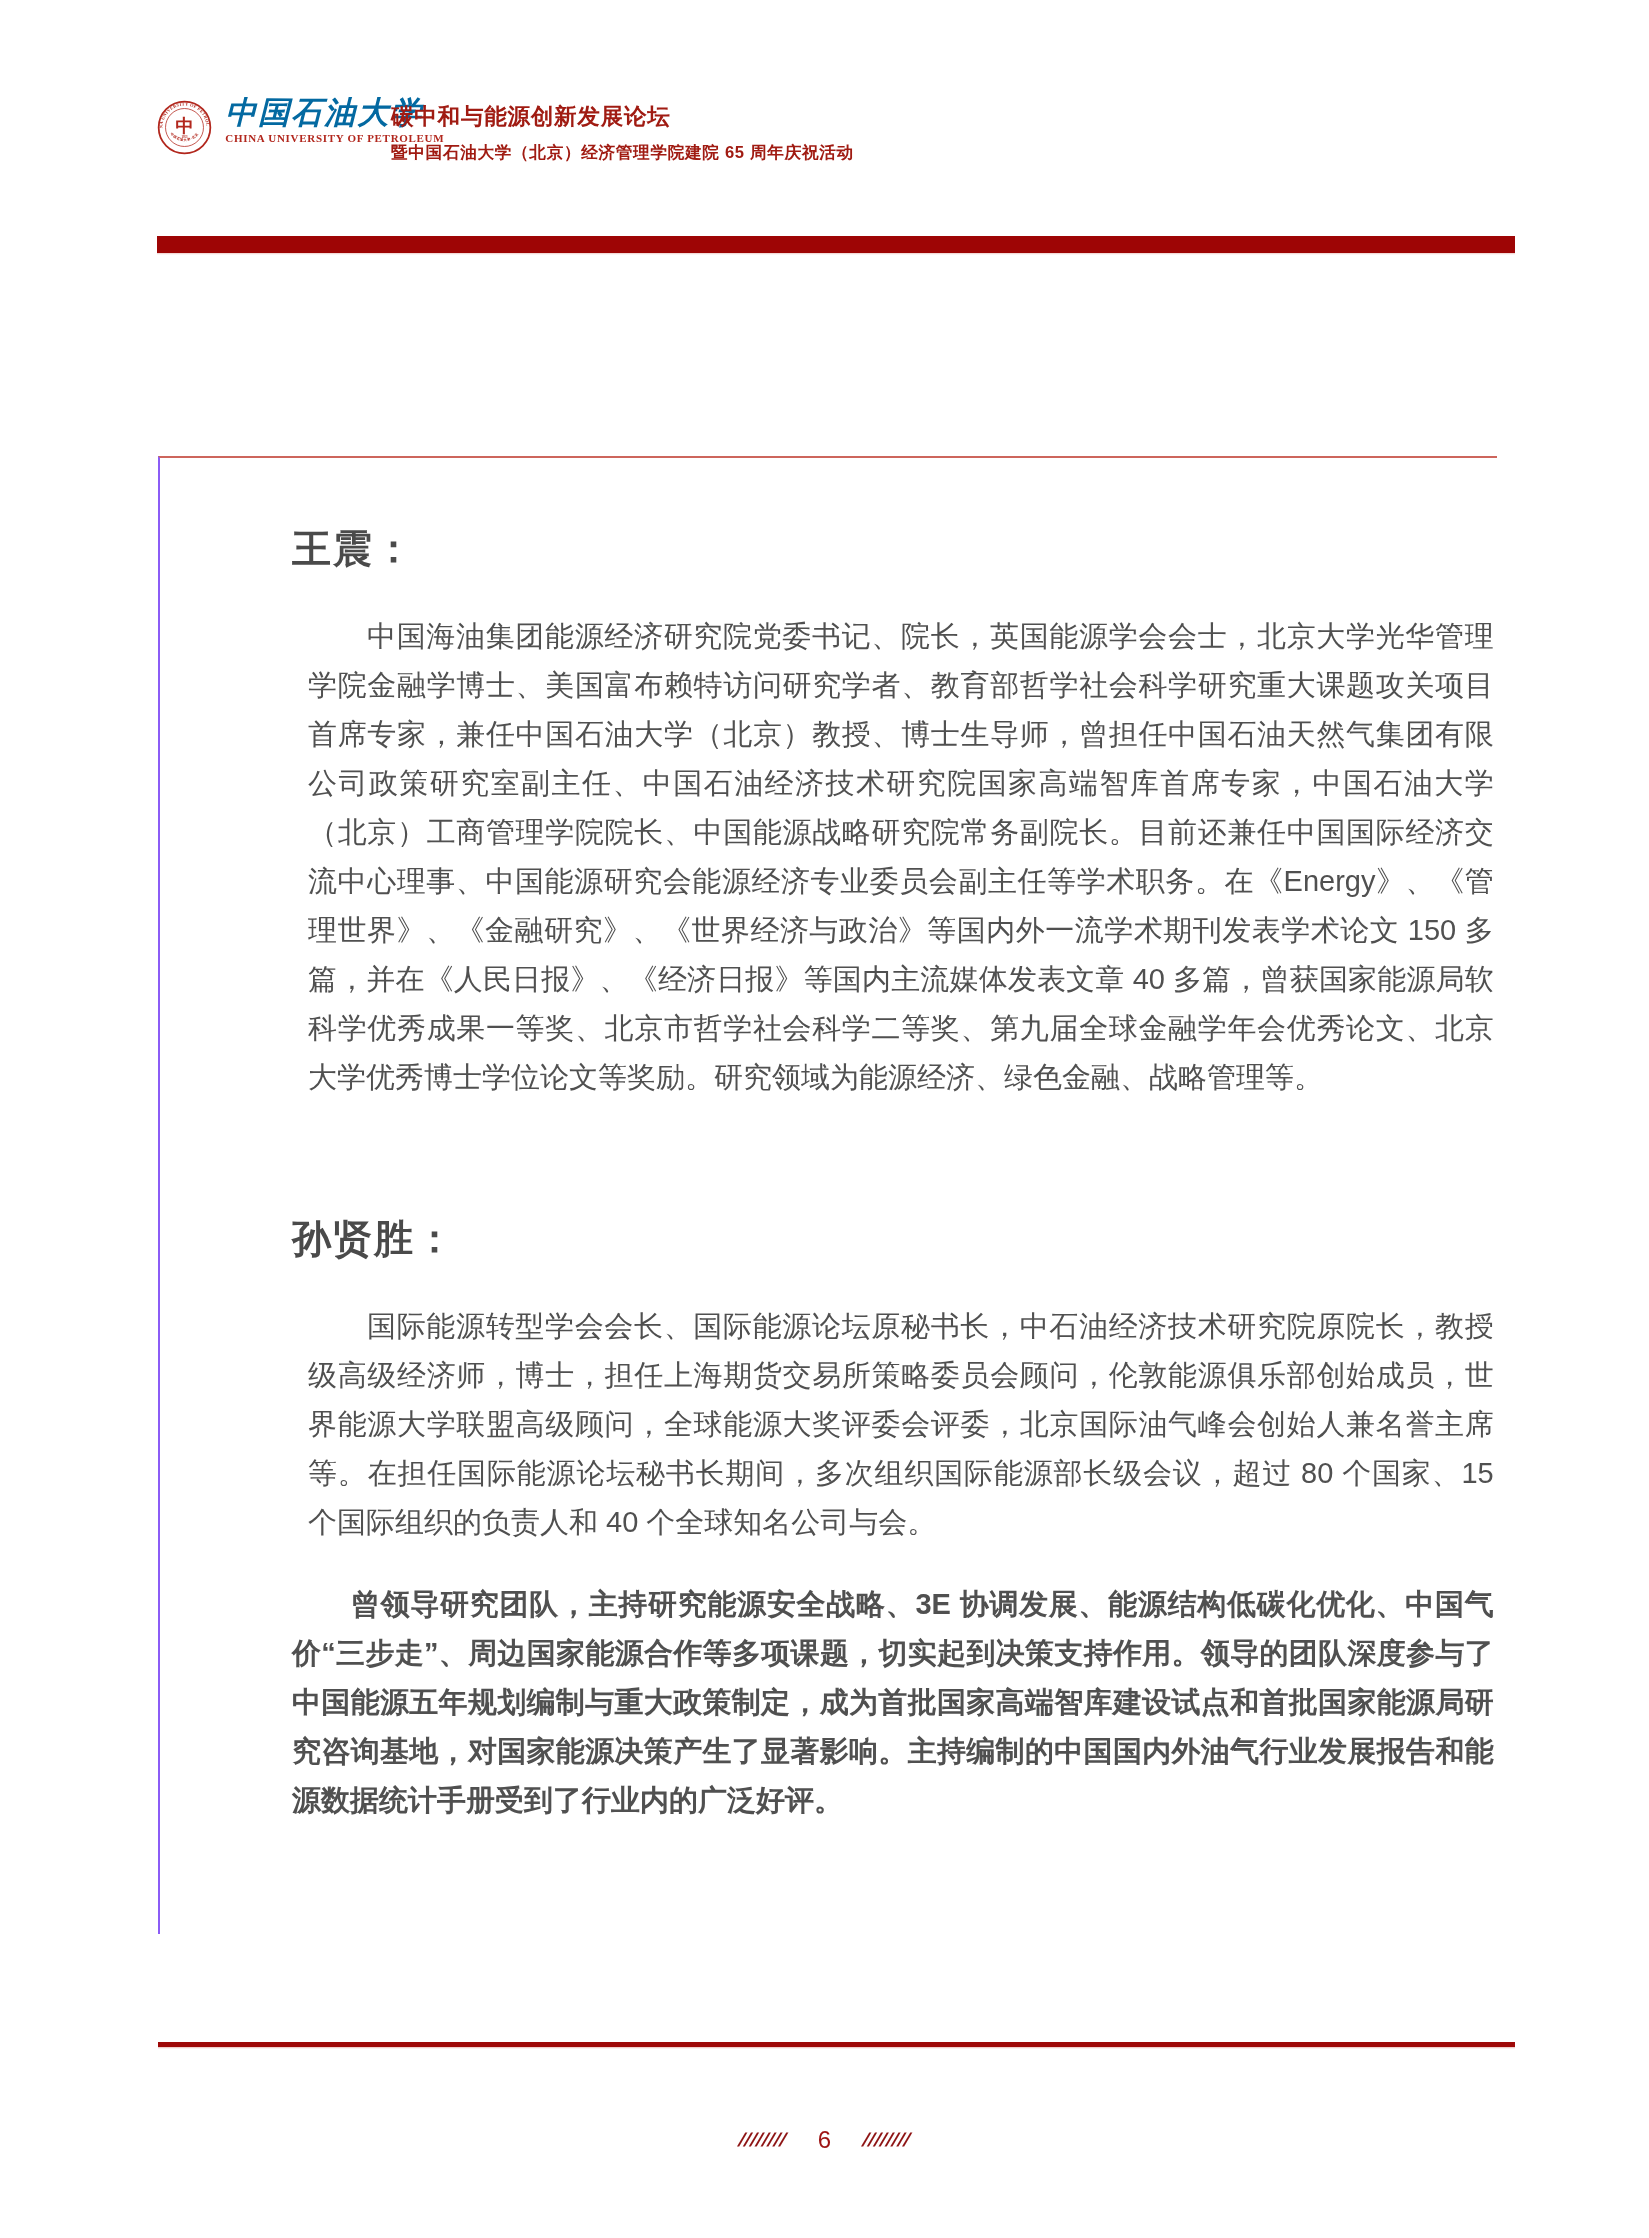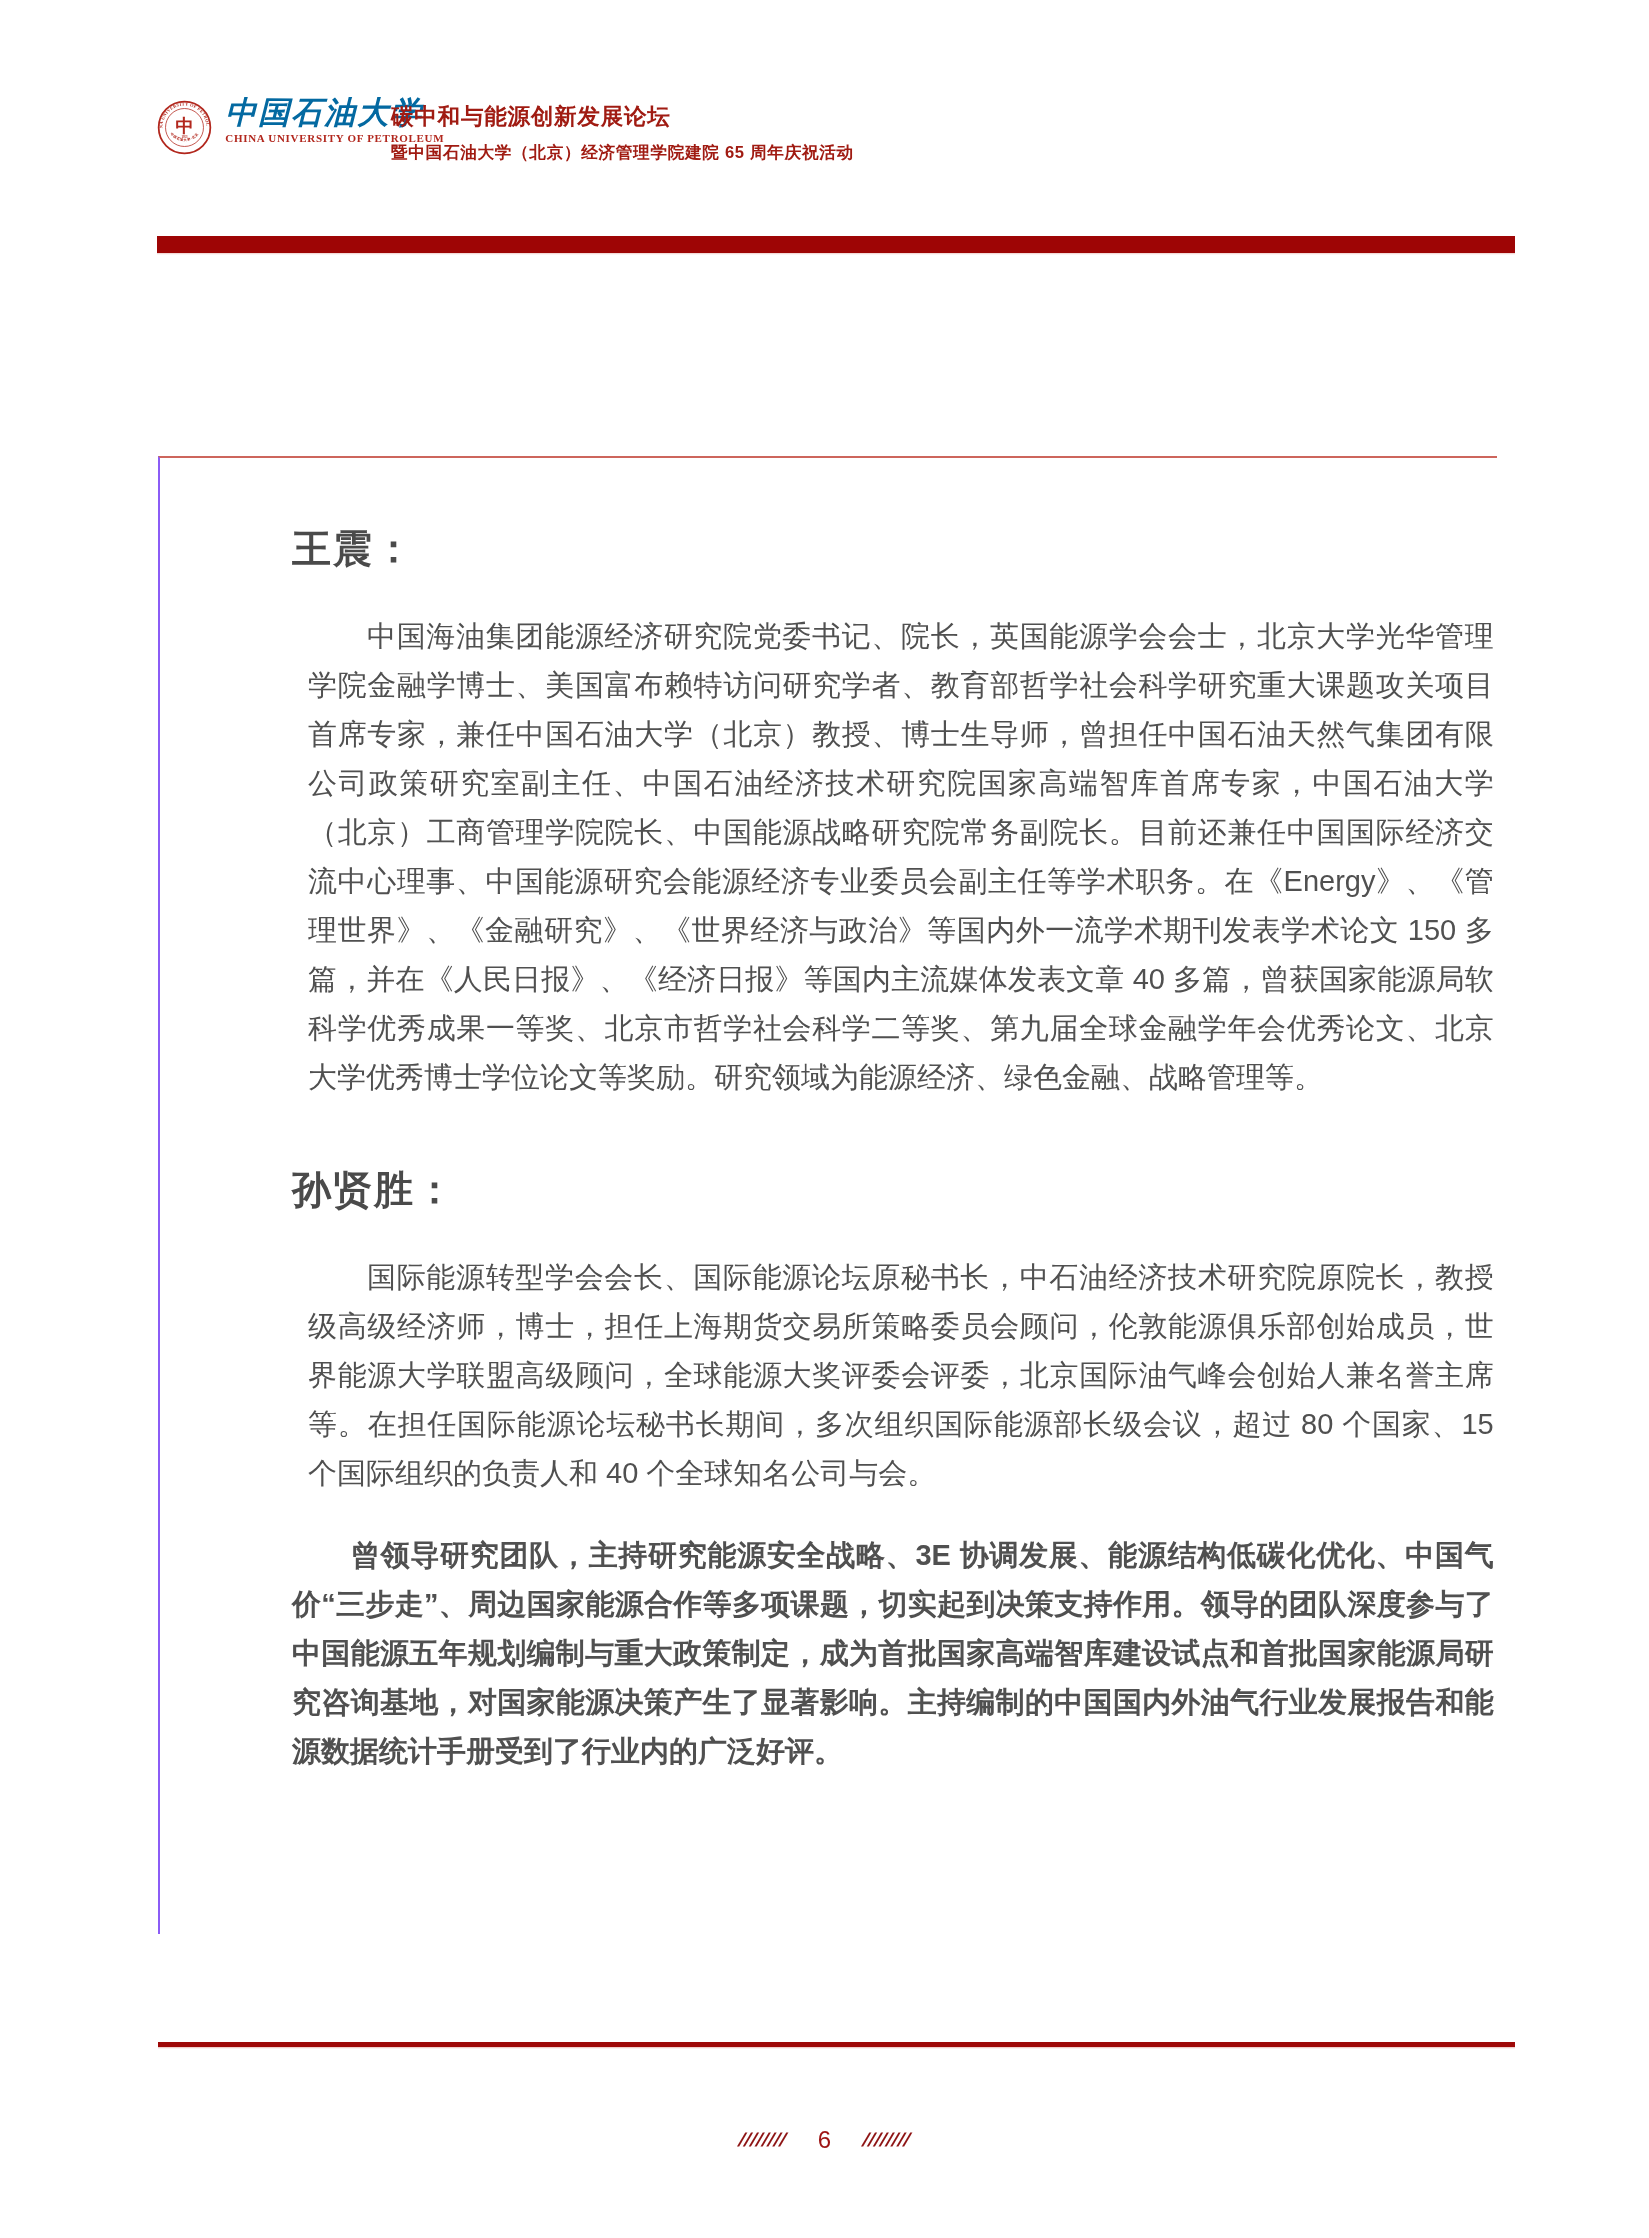--- a/index.html
+++ b/index.html
@@ -34,21 +34,21 @@
   .content-frame {
     position:absolute; left:158px; top:456px; width:1339px; height:1478px;
     border-top:2px solid #cd655c; border-left:2px solid #8b5cf6;
     box-sizing:border-box; padding:0 3.3px 0 132px;
   }
   .person-heading {
     font-size:39px; line-height:47px; font-weight:bold; color:#4a4a4a;
     letter-spacing:2px; margin:0;
   }
   .bio-section-1 .person-heading { margin-top:67px; }
-  .bio-section-2 .person-heading { margin-top:64px; }
+  .bio-section-2 .person-heading { margin-top:113px; }
   .bio-para {
     font-size:29px; line-height:49px; color:#505050; margin:0;
     text-align:justify; text-justify:inter-ideograph; text-indent:59px;
     overflow-wrap:break-word;
   }
   .bio-para.first { margin-top:40px;margin-left:16px; }
   .bio-para.follow { margin-top:33px;font-weight:bold; }
 
   
   .footer-rule {

